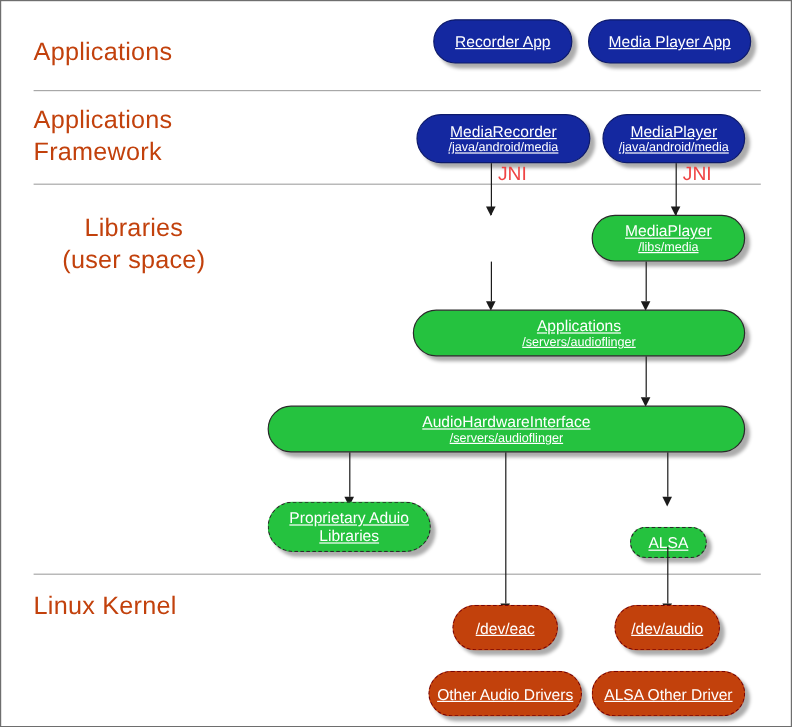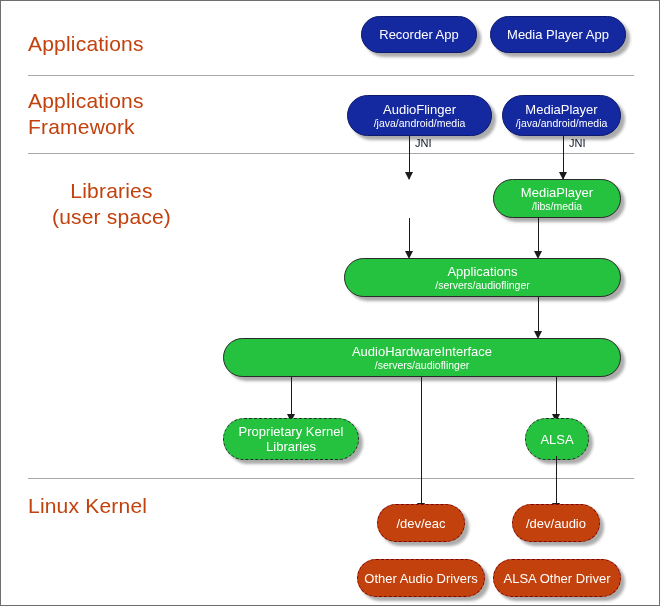--- a/index.html
+++ b/index.html
@@ -41,37 +41,38 @@
   }
   .arrowhead{
     position:absolute;
     width:0;height:0;
     border-left:4.5px solid transparent;
     border-right:4.5px solid transparent;
     border-top:8px solid #1b1b1b;
   }
   .edge-label{
     position:absolute;
-    font-size:11px;
-    color:#0f172a;
+    font-size:16px;
+    color:#ef4444;
   }
 
   
   .node{
     position:absolute;
     box-sizing:border-box;
     display:flex;
     flex-direction:column;
     align-items:center;
     justify-content:center;
     text-align:right;
     color:#ffffff;
     border-radius:999px;
     padding:0 6px;
     box-shadow:4px 4px 3px rgba(0,0,0,.33);
+    text-decoration:underline;
   }
   .node .title{
     font-size:13px;
     line-height:15px;
     white-space:nowrap;
   }
   .node .sub{
     font-size:10.5px;
     line-height:12px;
     white-space:nowrap;
@@ -115,21 +116,21 @@
 
   <div class="node blue" style="left:360px; top:15px; width:116px; height:37px;">
     <span class="title">Recorder App</span>
   </div>
 
   <div class="node blue" style="left:489px; top:15px; width:136px; height:37px;">
     <span class="title">Media Player App</span>
   </div>
 
   <div class="node blue" style="left:346px; top:94px; width:145px; height:41px;">
-    <span class="title">AudioFlinger</span>
+    <span class="title">MediaRecorder</span>
     <span class="sub">/java/android/media</span>
   </div>
 
   <div class="node blue" style="left:501px; top:94px; width:119px; height:41px;">
     <span class="title">MediaPlayer</span>
     <span class="sub">/java/android/media</span>
   </div>
 
   <div class="vline" style="left:408px; top:135px; height:43px;"></div>
   <div class="arrowhead" style="left:403.5px; top:171px;"></div>
@@ -167,25 +168,25 @@
   <div class="vline" style="left:290px; top:376px; height:37px;"></div>
   <div class="arrowhead" style="left:285.5px; top:413px;"></div>
 
   <div class="vline" style="left:420px; top:376px; height:126px;"></div>
   <div class="arrowhead" style="left:415.5px; top:502px;"></div>
 
   <div class="vline" style="left:555px; top:376px; height:37px;"></div>
   <div class="arrowhead" style="left:550.5px; top:413px;"></div>
 
   <div class="node green dashed" style="left:222px; top:417px; width:136px; height:42px;">
-    <span class="title wrap">Proprietary Kernel</span>
+    <span class="title wrap">Proprietary Aduio</span>
     <span class="title wrap">Libraries</span>
   </div>
 
-  <div class="node green dashed" style="left:524px; top:417px; width:64px; height:42px;">
+  <div class="node green dashed" style="left:524px; top:438px; width:64px; height:26px;">
     <span class="title">ALSA</span>
   </div>
 
   <div class="vline" style="left:555px; top:455px; height:47px;"></div>
   <div class="arrowhead" style="left:550.5px; top:502px;"></div>
 
   <div class="node red" style="left:376px; top:503px; width:88px; height:38px;">
     <span class="title">/dev/eac</span>
   </div>
 

